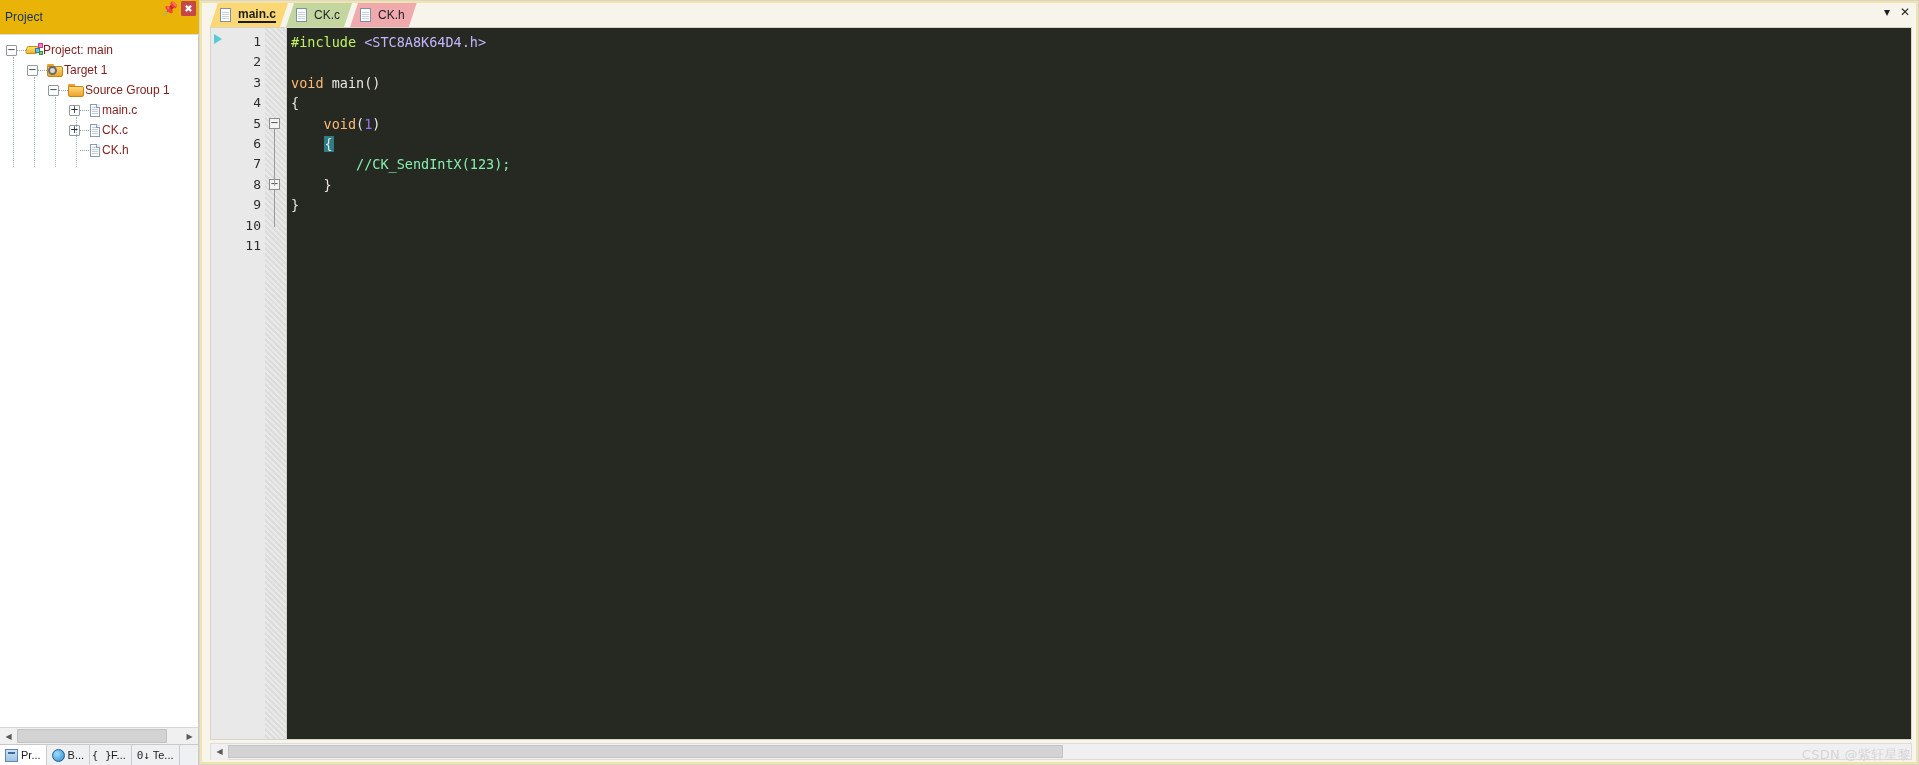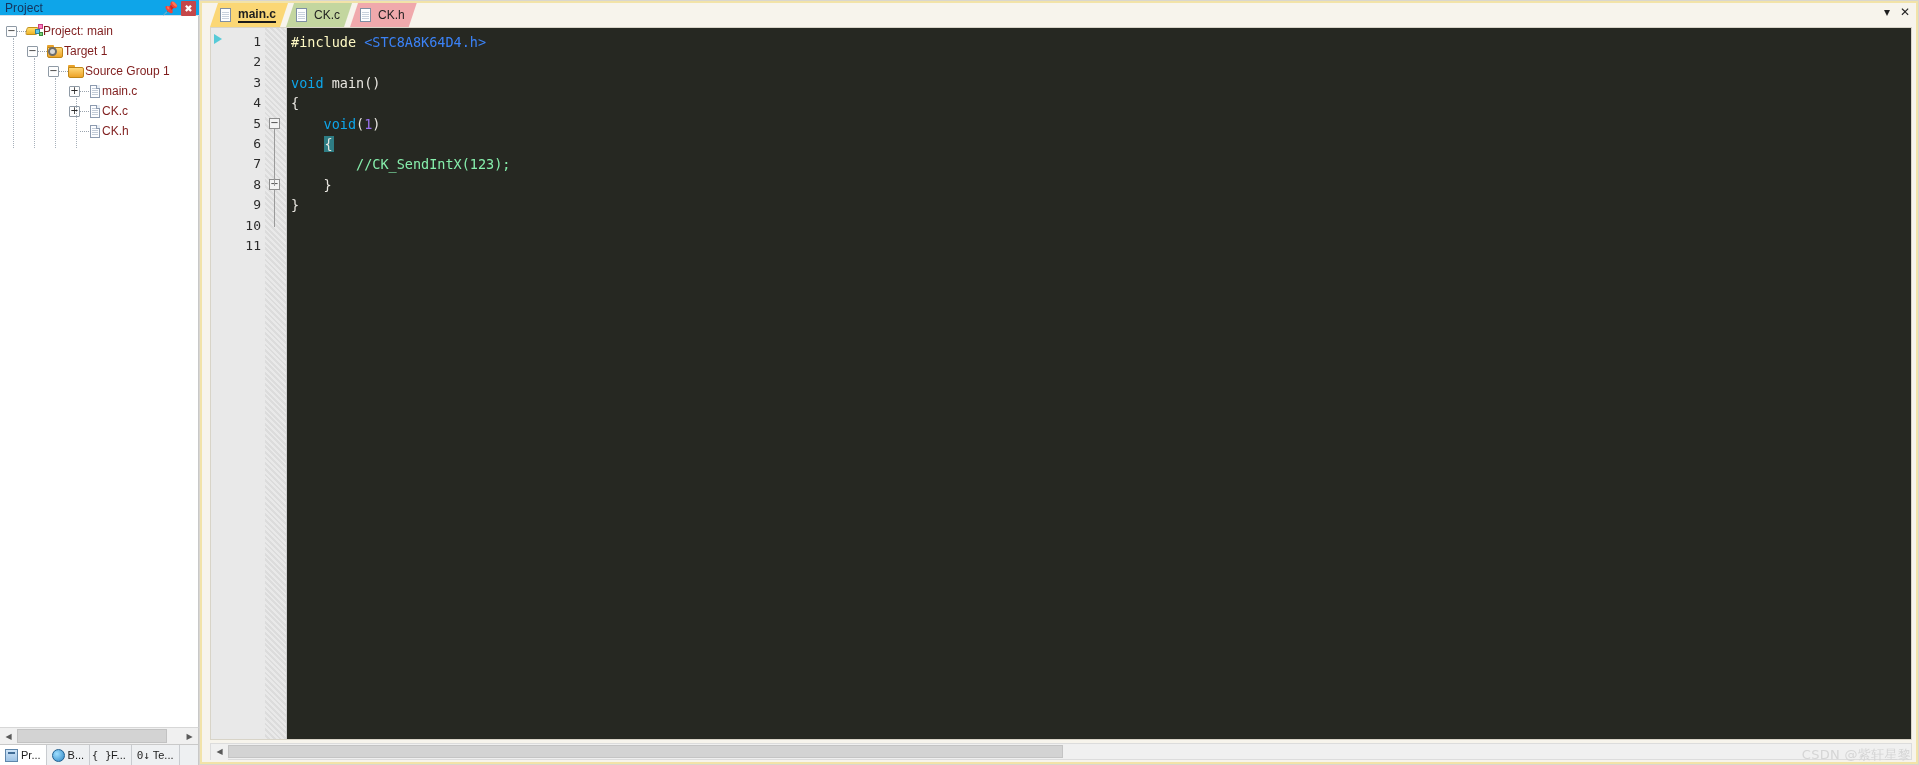--- a/index.html
+++ b/index.html
@@ -10,21 +10,21 @@
     overflow: hidden;
   }
   #app { position: relative; width: 1919px; height: 765px; background: #fff; }
 
   
   #project-pane {
     position: absolute; left: 0; top: 0; width: 199px; height: 765px;
     background: #ffffff; display: flex; flex-direction: column;
   }
   .pane-title-bar {
-    height: 16px; background: #0ea5e9;
+    height: 35px; background: #eab308;
     display: flex; align-items: center;
     border-bottom: 1px solid #d6dfe8;
     padding-left: 5px; position: relative;
   }
   .pane-title-text {
     font-size: 12px; color: #14335c; letter-spacing: .1px;
   }
   .pane-btns { position: absolute; right: 3px; top: 1px; display: flex; align-items: center; gap: 4px; }
   .pin-btn {
     width: 14px; height: 15px; color: #1b1b1b; font-size: 13px;
@@ -211,23 +211,23 @@
     font-size: 10px; line-height: 1; color: #333; font-family: "DejaVu Sans", sans-serif;
   }
   .fold-line { position: absolute; left: 9px; width: 0; border-left: 1px solid #9a9a9a; }
 
   #code {
     flex: 1; position: relative; background: #262822;
     font-family: "DejaVu Sans Mono", monospace; font-size: 13.5px;
     padding: 4px 0 0 2px; overflow: hidden;
   }
   .cline { height: 20.4px; line-height: 20.4px; white-space: pre; padding-left: 2px; }
-  .k-pre   { color: #fef9c3; }      
-  .k-inc   { color: #3b82f6; }      
-  .k-key   { color: #0ea5e9; }      
+  .k-pre   { color: #bef264; }      
+  .k-inc   { color: #c4b5fd; }      
+  .k-key   { color: #fdba74; }      
   .k-txt   { color: #e8e6e0; }
   .k-num   { color: #9a72ef; }
   .k-cmt   { color: #86efac; }
   .k-brace-hl {
     color: #e8e6e0; background: #2e7d84; padding: 0 1px;
   }
 
   
   .code-hscroll {
     position: absolute; left: 8px; right: 4px; bottom: 2px; height: 17px;

